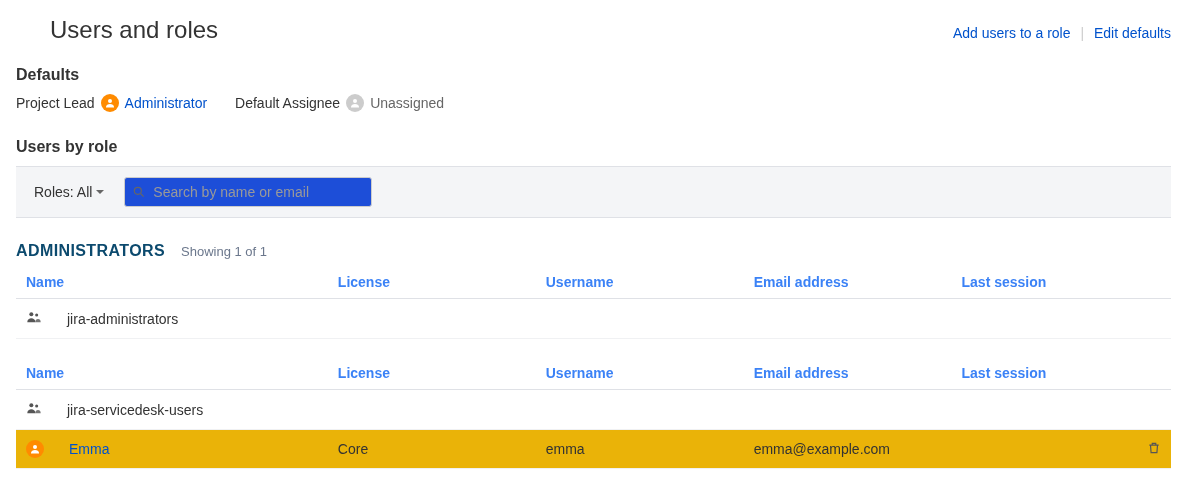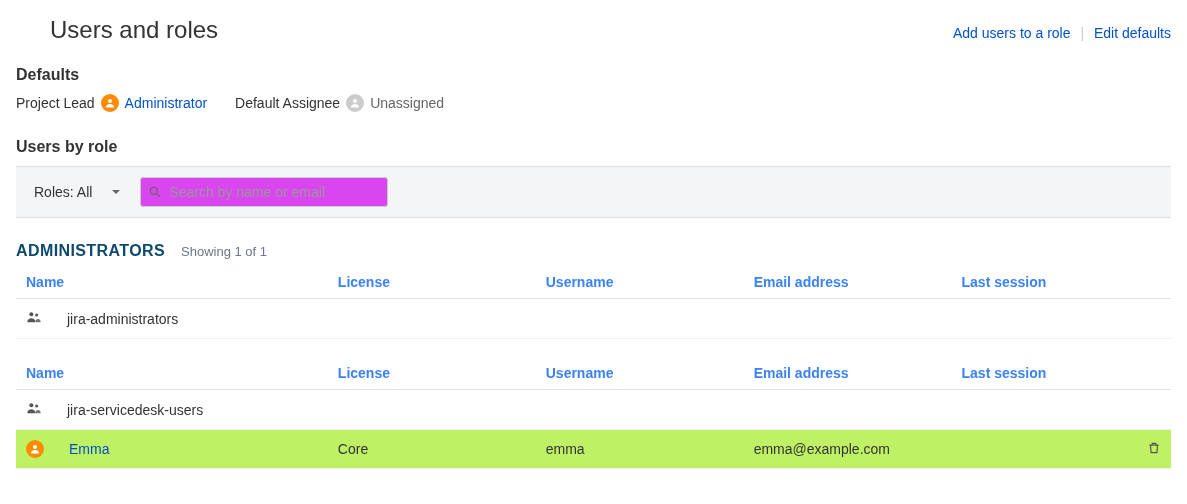--- a/index.html
+++ b/index.html
@@ -63,21 +63,21 @@
     border-bottom: 1px solid #dfe1e6;
     padding: 10px 12px;
     display: flex;
     align-items: center;
     gap: 14px;
     margin-bottom: 24px;
   }
   .roles-dropdown {
     display: inline-flex;
     align-items: center;
-    gap: 20px;
+    gap: 4px;
     font-size: 14px;
     color: #333;
     cursor: pointer;
     padding: 4px 6px;
   }
   .caret-down {
     width: 0; height: 0;
     border-left: 4px solid transparent;
     border-right: 4px solid transparent;
     border-top: 4px solid #666;
@@ -87,21 +87,21 @@
     position: relative;
     display: inline-block;
   }
   .search-input {
     width: 248px;
     height: 30px;
     padding: 4px 8px 4px 28px;
     border: 1px solid #ccc;
     border-radius: 3px;
     font-size: 14px;
-    background: #d946ef;
+    background: #1d4ed8;
   }
   .search-input::placeholder { color: #999; }
   .search-icon {
     position: absolute;
     left: 8px; top: 50%;
     transform: translateY(-50%);
     width: 14px; height: 14px;
     color: #666;
   }
 
@@ -133,21 +133,21 @@
     padding: 8px 10px;
     border-bottom: 1px solid #dfe1e6;
   }
   table.role-table td {
     padding: 10px 10px;
     border-bottom: 1px solid #f0f1f3;
     font-size: 14px;
     color: #333;
     vertical-align: middle;
   }
-  tr.row-grey td { background: #bef264; }
+  tr.row-grey td { background: #eab308; }
   .name-cell { display: flex; align-items: center; gap: 25px; }
   .group-icon {
     width: 16px; height: 16px;
     display: inline-block;
     color: #555;
   }
   .user-link { color: #0052cc; }
   .trash-icon {
     width: 14px; height: 14px;
     color: #555;

